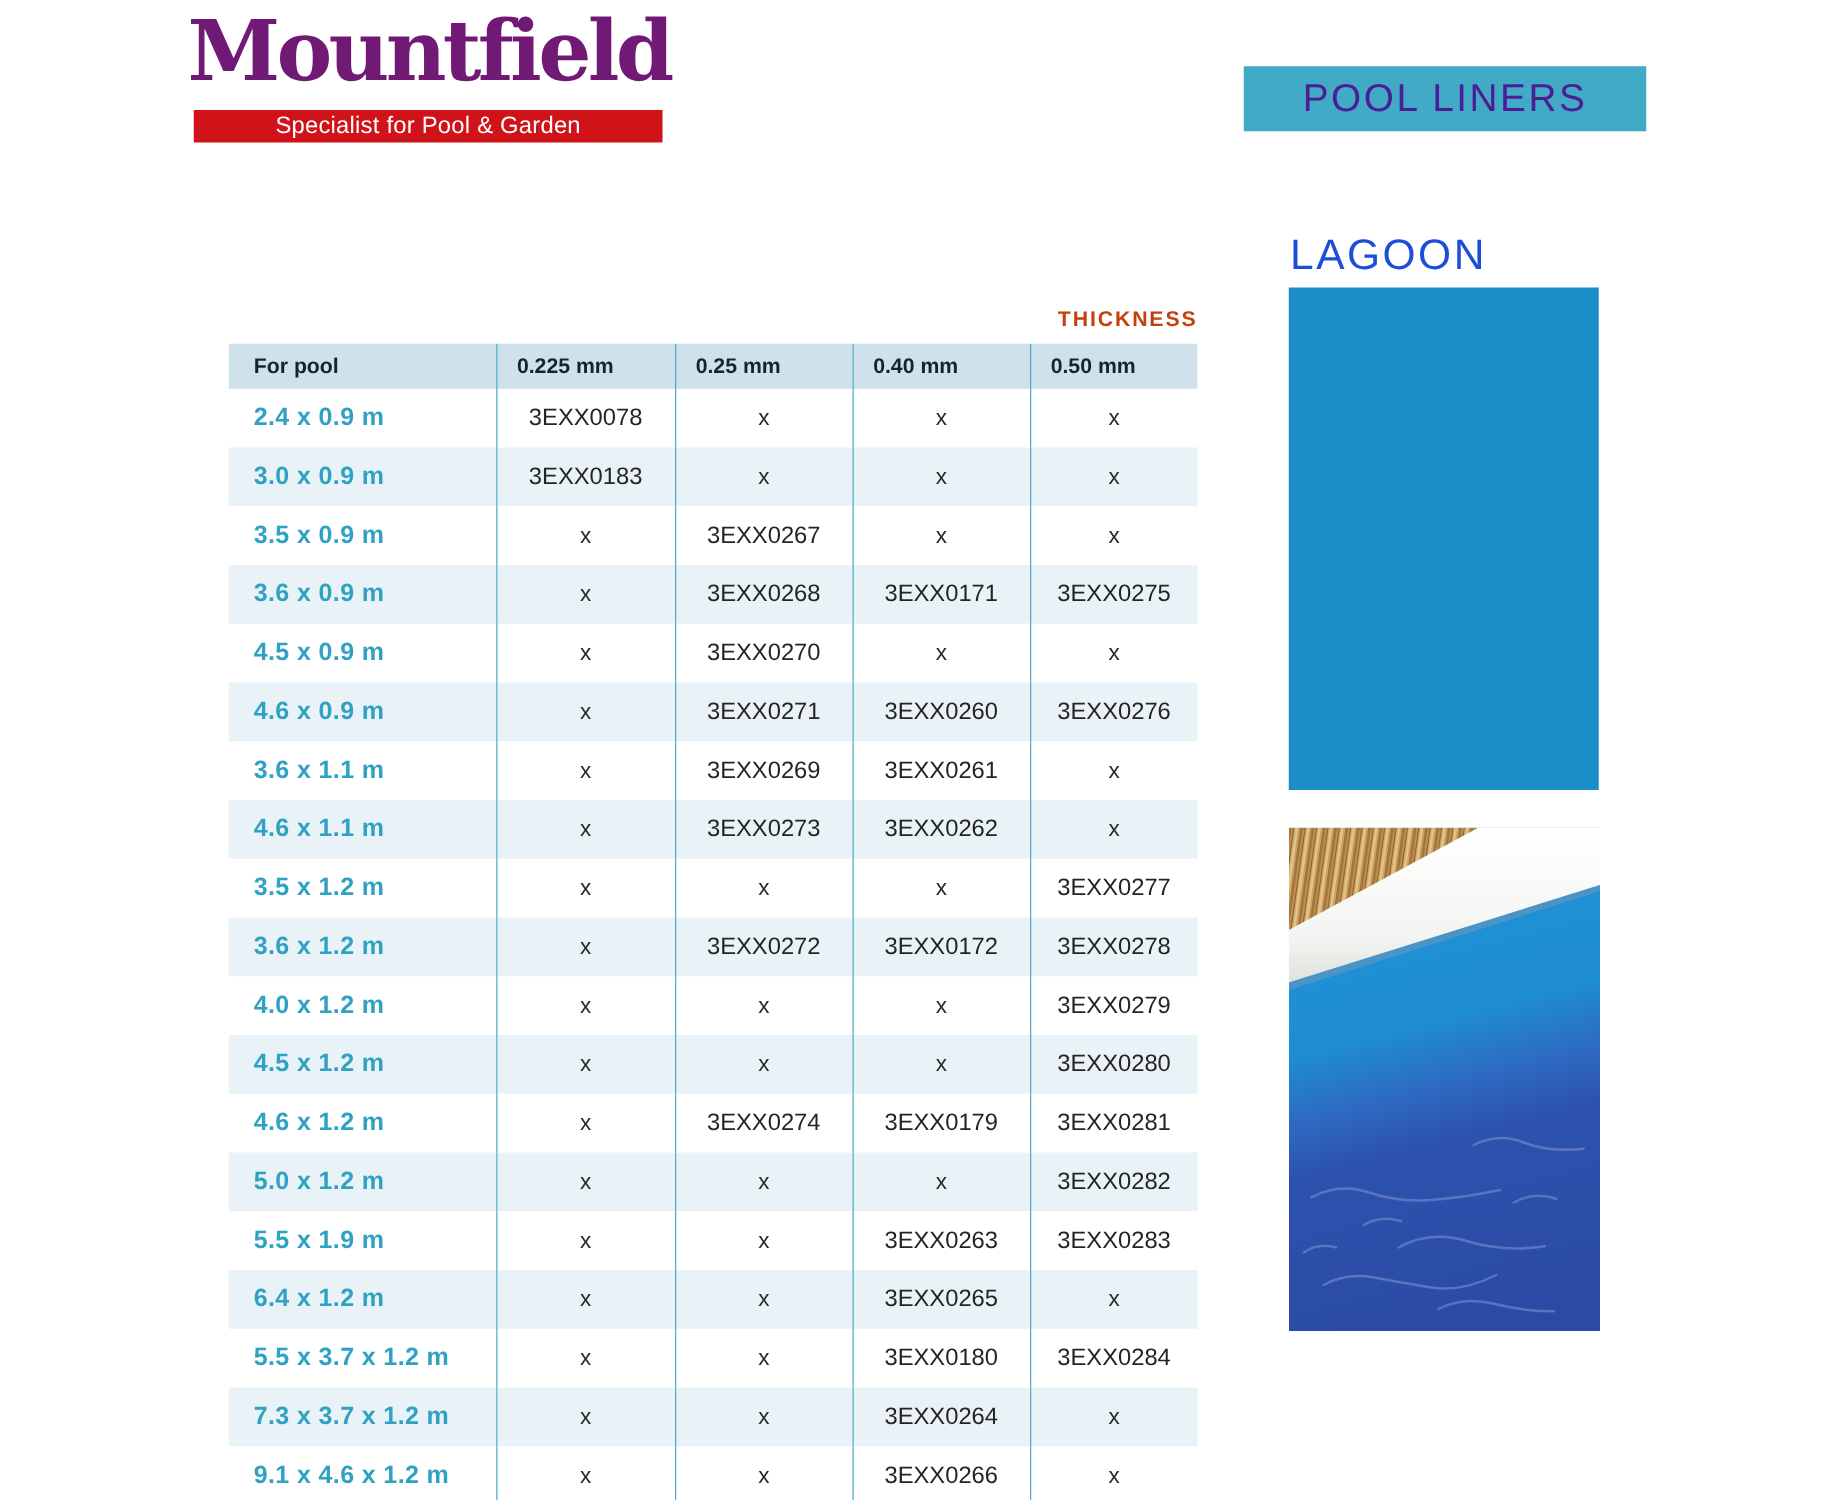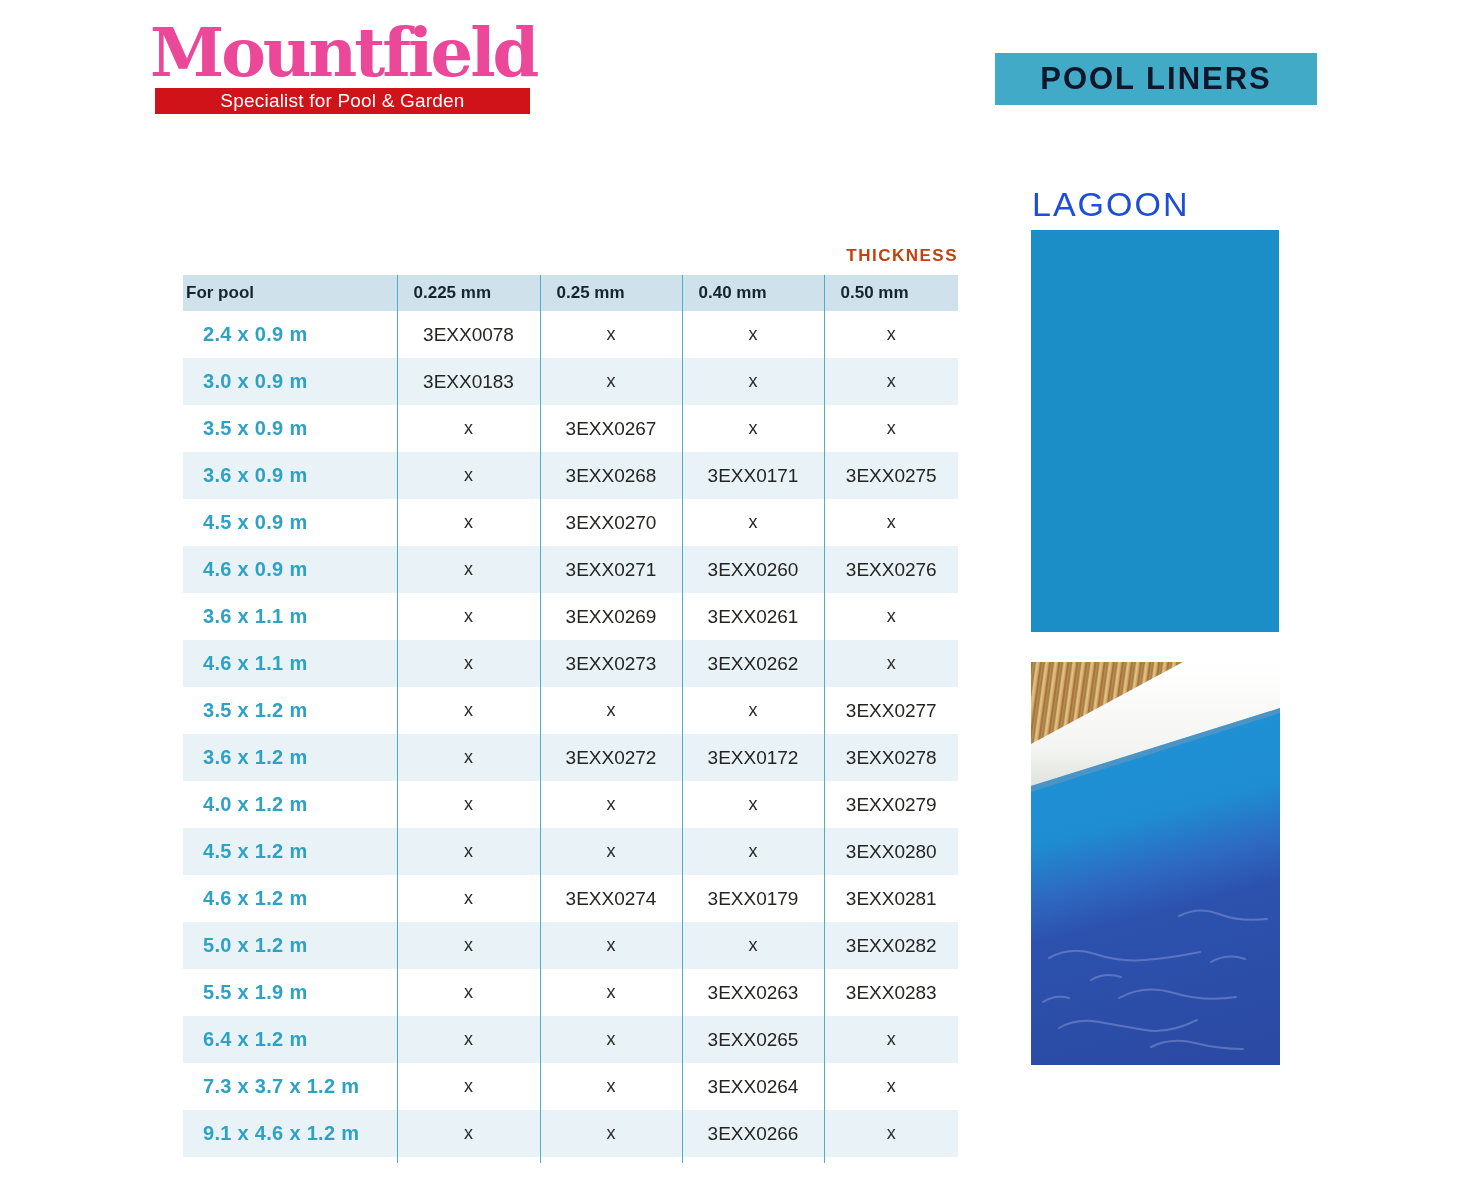--- a/index.html
+++ b/index.html
@@ -2,36 +2,36 @@
 <html><head>
 <meta charset="utf-8">
 <style>
   * { margin:0; padding:0; box-sizing:border-box; }
   html,body { background:#ffffff; }
   body { font-family:"Liberation Sans", sans-serif; }
   .page { position:relative; width:1467px; height:1200px; background:#fff; overflow:hidden; }
 
   
   .logo-wordmark {
-    position:absolute; left:150px; top:16px;
+    position:absolute; left:150px; top:4px;
     font-family:"DejaVu Serif", serif;
     font-weight:bold; font-size:67px; line-height:1.1;
-    letter-spacing:-3px; color:#ec4899;
+    letter-spacing:-3px; color:#701a75;
   }
   .tagline-banner {
     position:absolute; left:155px; top:88px; width:375px; height:26px;
     background:#d01318; color:#fff; text-align:center;
     font-size:19px; font-weight:normal; line-height:26px; letter-spacing:0.2px;
   }
 
   
   .pool-liners-banner {
     position:absolute; left:995px; top:53px; width:322px; height:52px;
-    background:#41aac7; color:#0f172a; display:flex; align-items:center; justify-content:center;
-    font-size:31px; font-weight:bold; letter-spacing:2px;
+    background:#41aac7; color:#4c1d95; display:flex; align-items:center; justify-content:center;
+    font-size:31px; font-weight:normal; letter-spacing:2px;
   }
   .product-name {
     position:absolute; left:1032px; top:185px;
     font-size:34px; font-weight:normal; letter-spacing:2px; color:#1d4ed8;
   }
   .color-swatch {
     position:absolute; left:1031px; top:230px; width:248px; height:402px;
     background:#1b8ec8;
   }
   .pool-photo {
@@ -52,21 +52,21 @@
   table.liner-table col.c2 { width:143px; }
   table.liner-table col.c3 { width:142px; }
   table.liner-table col.c4 { width:142px; }
   table.liner-table col.c5 { width:134px; }
   table.liner-table th, table.liner-table td { vertical-align:middle; }
   table.liner-table td + td, table.liner-table th + th { border-left:1px solid #4fadca; }
   table.liner-table thead tr { height:36px; background:#cfe1ea; }
   table.liner-table thead th {
     font-size:17px; font-weight:bold; color:#17242f; text-align:left;padding-left:16px;
   }
-  table.liner-table thead th.first { text-align:left; padding-left:3px; }
+  table.liner-table thead th.first { text-align:left; padding-left:20px; }
   table.liner-table tbody tr.data-row { height:47px; }
   table.liner-table tbody tr.data-row:nth-child(even) { background:#e9f2f7; }
   td.pool-size { color:#2fa2c4; font-weight:bold; font-size:20px; padding-left:20px; letter-spacing:0.3px; }
   td.val { text-align:center; color:#242422; font-size:19px; }
   td.val.na { font-size:18px; color:#2a2a28; }
   tr.spacer-row { height:6px; background:#fff; }
 </style>
 </head>
 <body>
 
@@ -252,20 +252,27 @@
             <td class="val">3EXX0283</td>
           </tr>
           <tr class="data-row">
             <td class="pool-size">6.4 x 1.2 m</td>
             <td class="val na">x</td>
             <td class="val na">x</td>
             <td class="val">3EXX0265</td>
             <td class="val na">x</td>
           </tr>
           <tr class="data-row">
+            <td class="pool-size">5.5 x 3.7 x 1.2 m</td>
+            <td class="val na">x</td>
+            <td class="val na">x</td>
+            <td class="val">3EXX0180</td>
+            <td class="val">3EXX0284</td>
+          </tr>
+          <tr class="data-row">
             <td class="pool-size">7.3 x 3.7 x 1.2 m</td>
             <td class="val na">x</td>
             <td class="val na">x</td>
             <td class="val">3EXX0264</td>
             <td class="val na">x</td>
           </tr>
           <tr class="data-row">
             <td class="pool-size">9.1 x 4.6 x 1.2 m</td>
             <td class="val na">x</td>
             <td class="val na">x</td>

